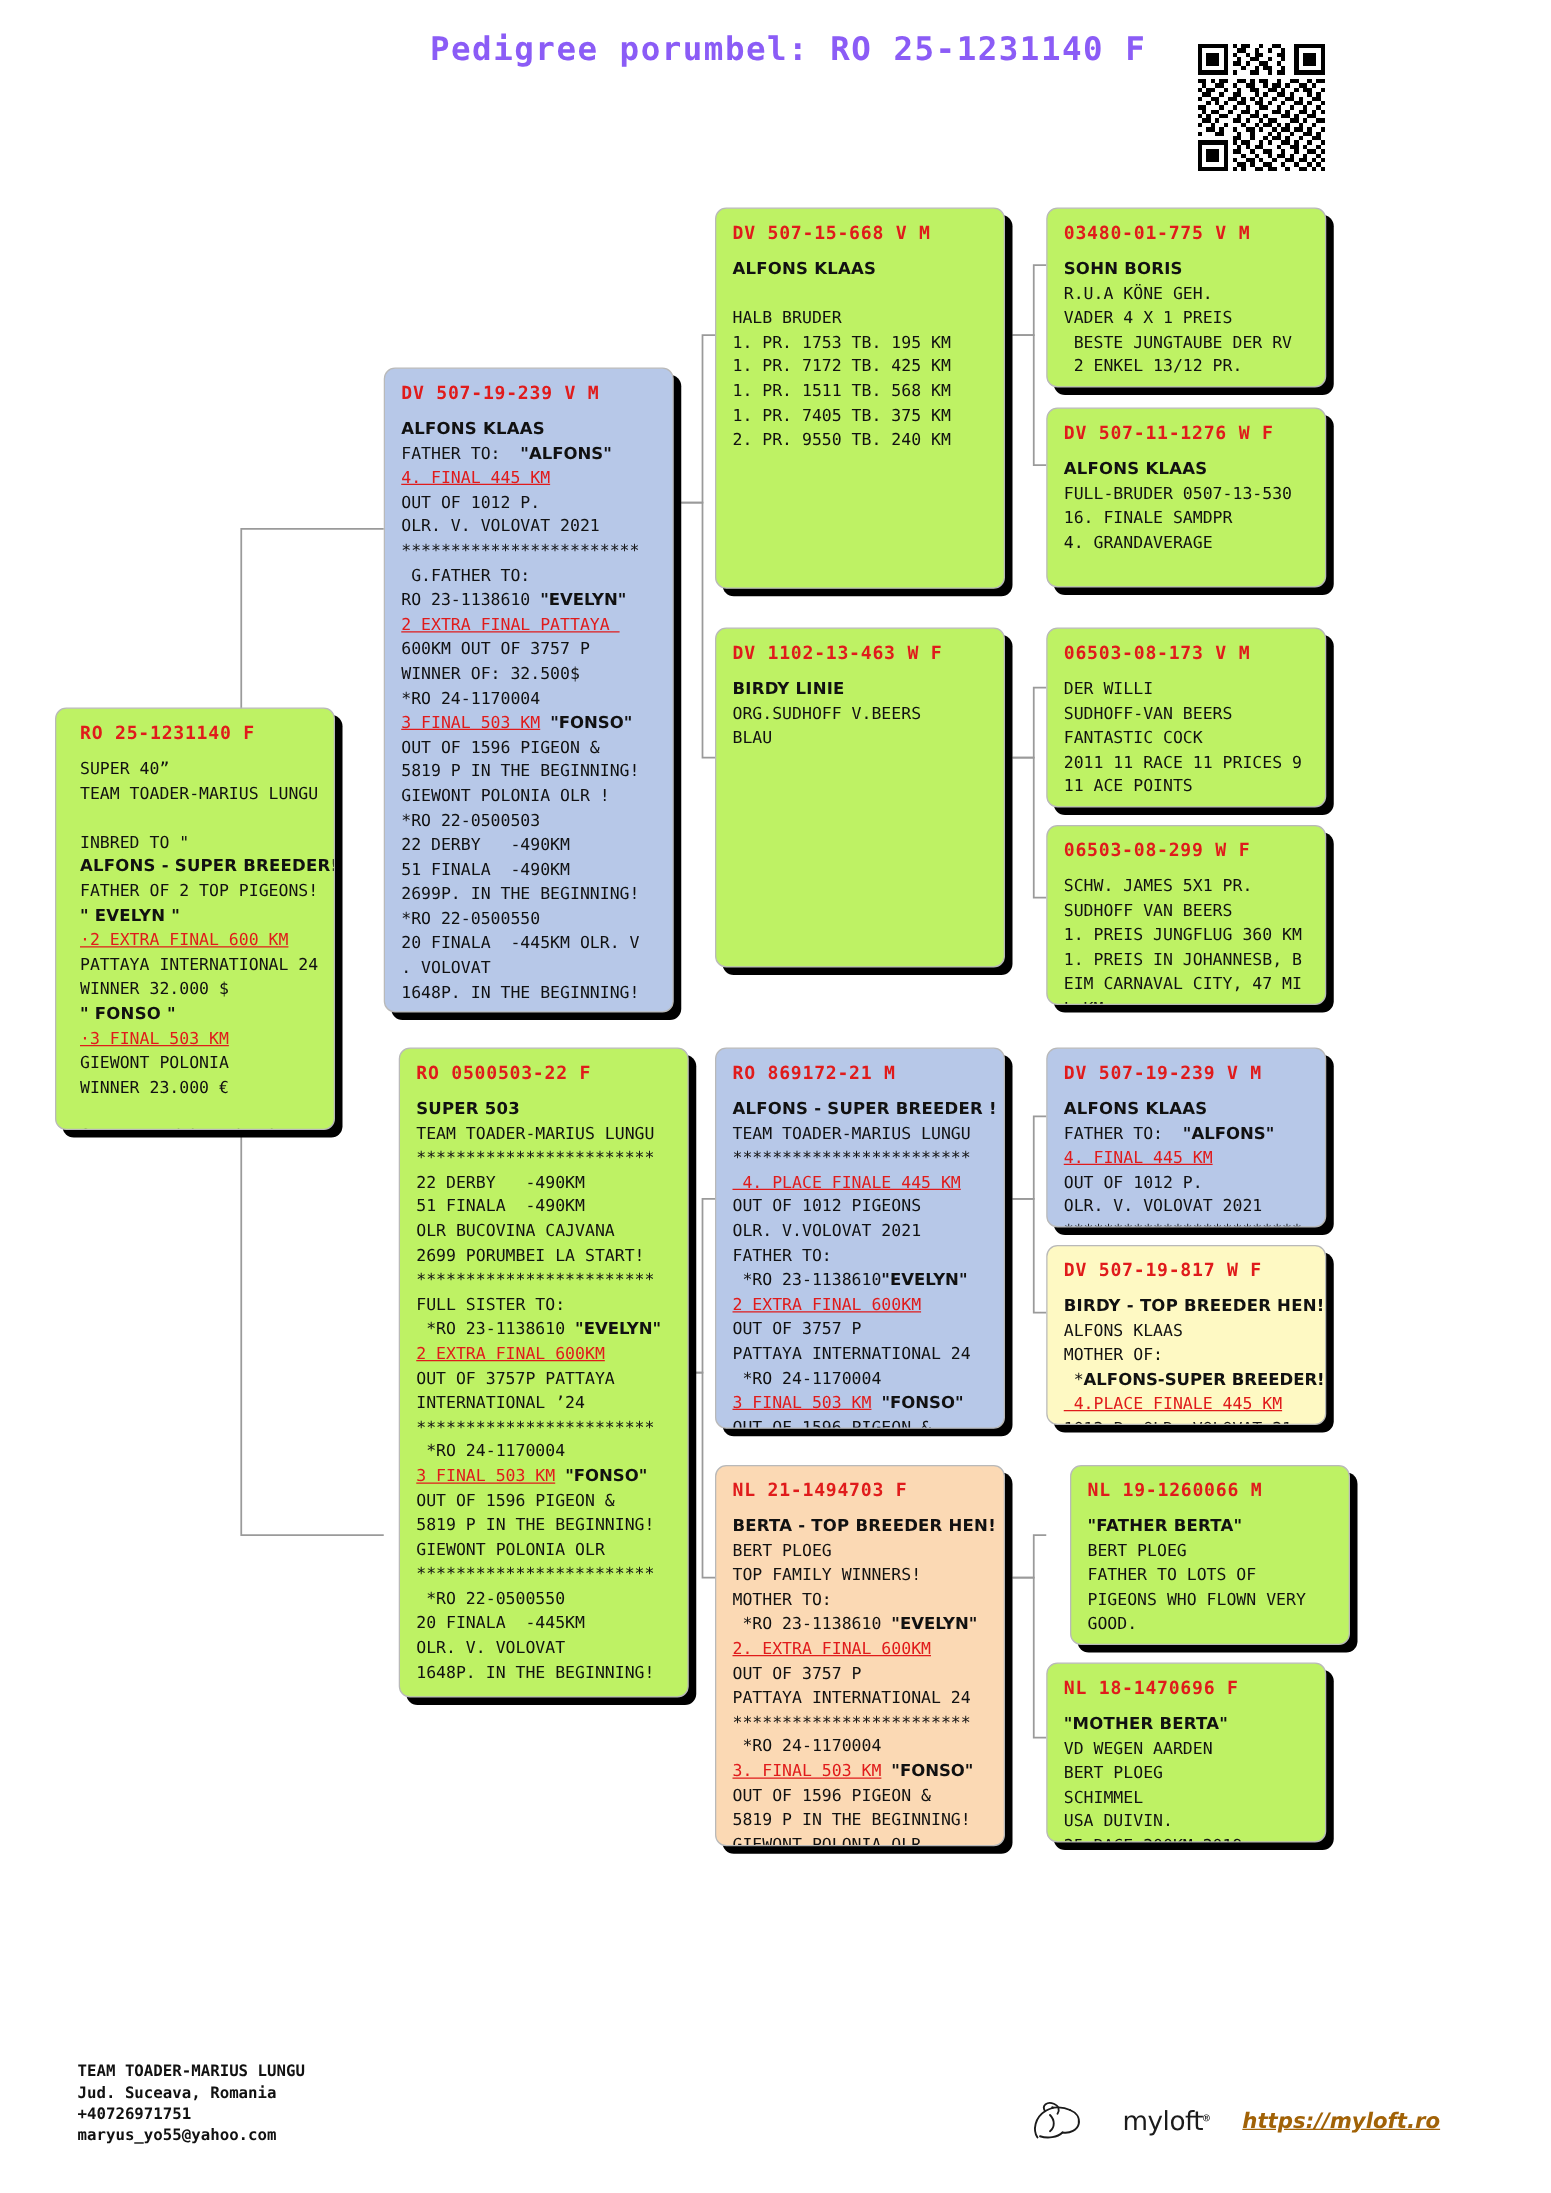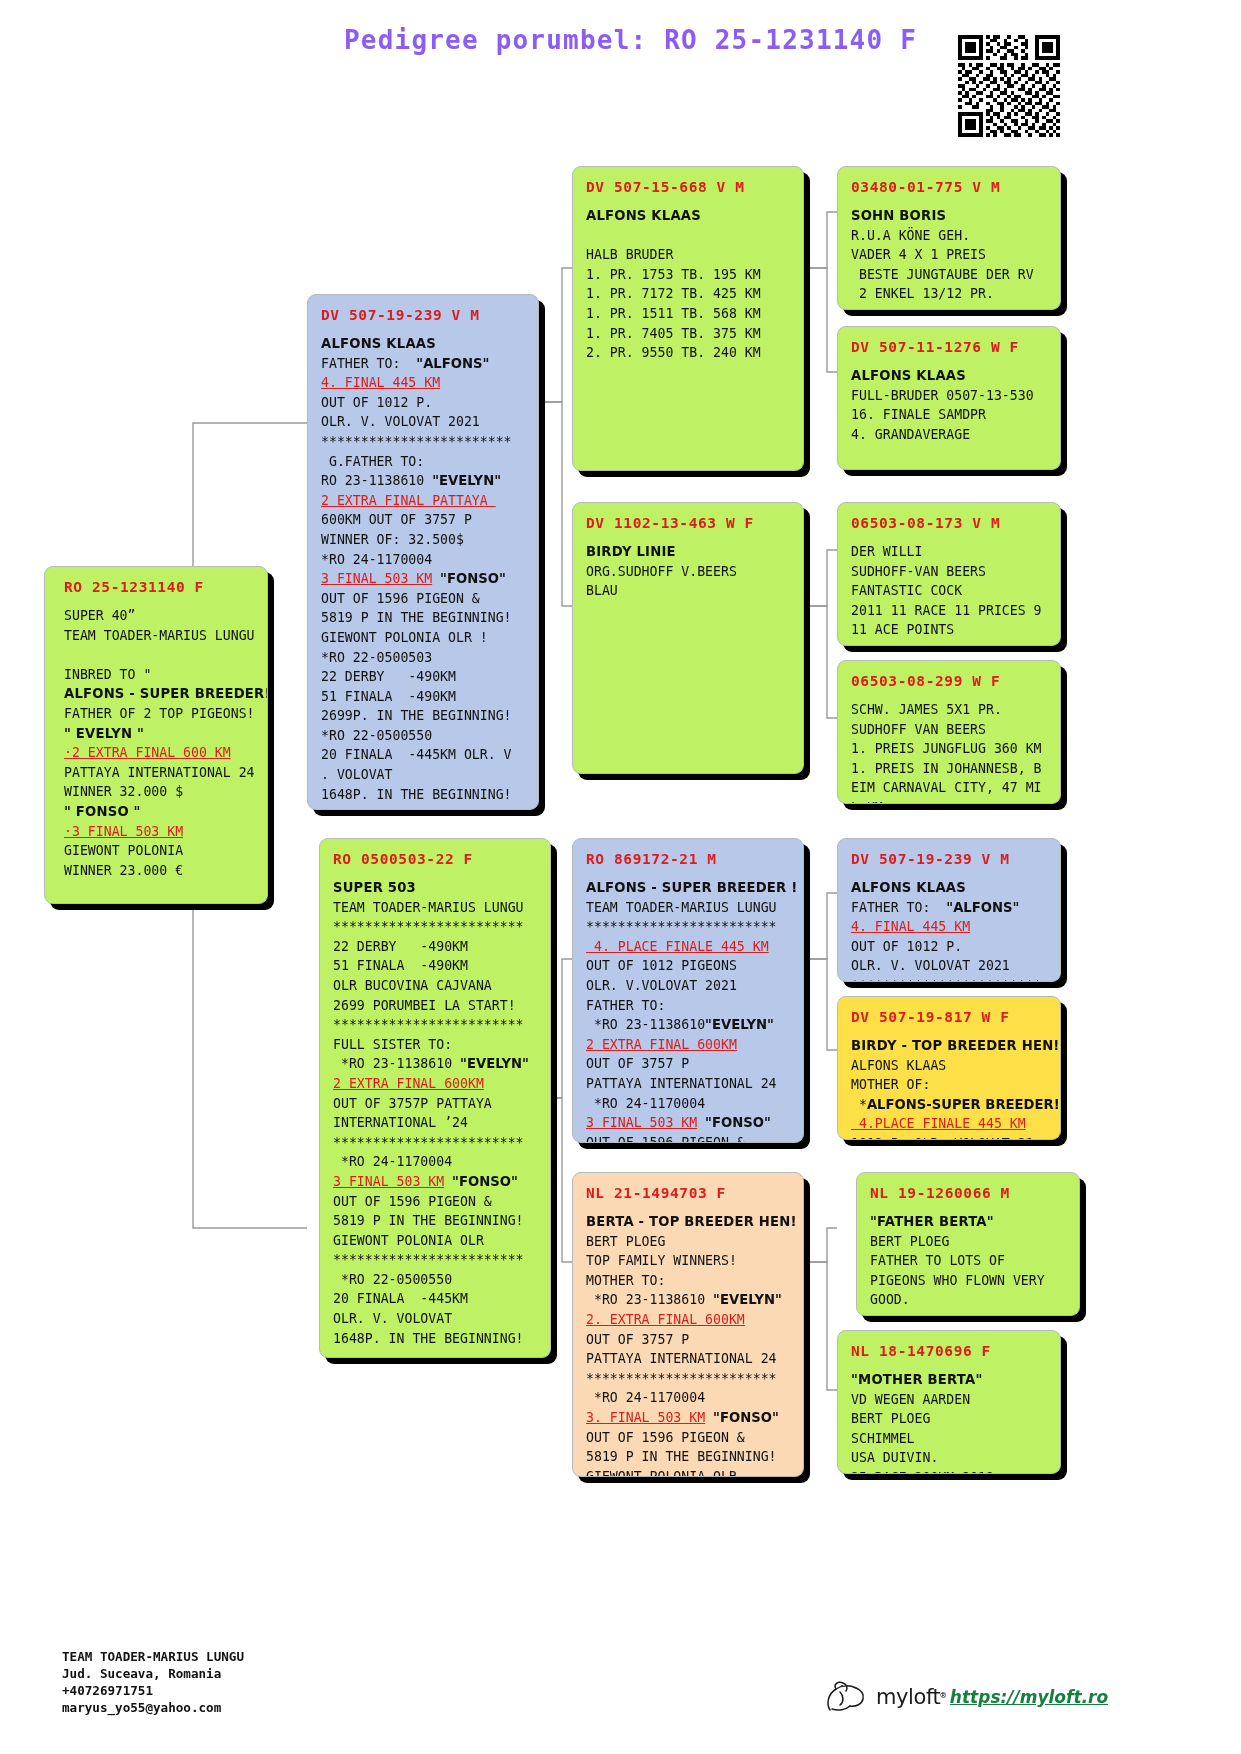--- a/index.html
+++ b/index.html
@@ -76,55 +76,55 @@
   .ln.redu {
     color: #e01b1b;
     text-decoration: underline;
   }
   .ln.blank { height: 19.6px; }
   span.bold { font-weight: bold; font-family: "DejaVu Sans", "Liberation Sans", sans-serif; }
   span.redu { color:#e01b1b; text-decoration: underline; }
 
   
   .c-blue   { background: #b7c8e8; }
-  .c-yellow { background: #fde047; }
+  .c-yellow { background: #fef9c3; }
   .c-orange { background: #fbd9b4; }
   .c-white  { background: #bef264; }
 
   
   #footer-contact {
     position: absolute;
     left: 62px; top: 1648px;
     font-family: "DejaVu Sans Mono", "Liberation Mono", monospace;
     font-size: 12.6px;
     line-height: 17px;
     font-weight: bold;
     color: #111;
     white-space: pre;
   }
   #footer-brand {
     position: absolute;
     left: 820px; top: 1680px;
     display: flex;
     align-items: center;
-    gap: 4px;
+    gap: 26px;
   }
   #brand-logo-text {
     font-family: "DejaVu Sans", "Liberation Sans", sans-serif;
     font-size: 21px;
     letter-spacing: -0.4px;
     color: #1b1b1b;
   }
   #brand-reg { font-size: 9px; vertical-align: super; }
   #brand-url {
     font-family: "DejaVu Sans", "Liberation Sans", sans-serif;
     font-size: 17px;
     font-weight: bold;
     font-style: italic;
-    color: #15803d;
+    color: #a16207;
   }
   #brand-bird { display:block; }
 </style>
 </head>
 <body>
 
 <div id="page-title">Pedigree porumbel: RO 25-1231140 F</div>
 
 <div id="qr-code">
   <svg width="102" height="102" viewBox="0 0 29 29" shape-rendering="crispEdges">

